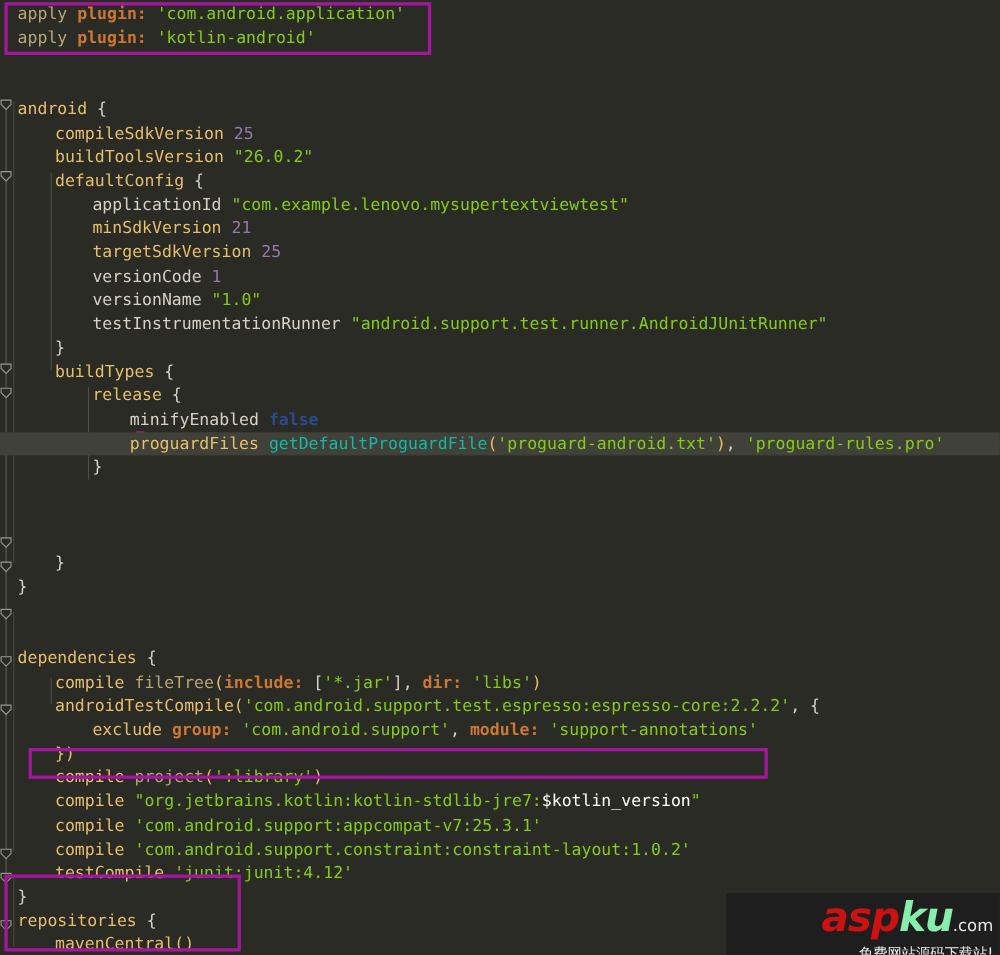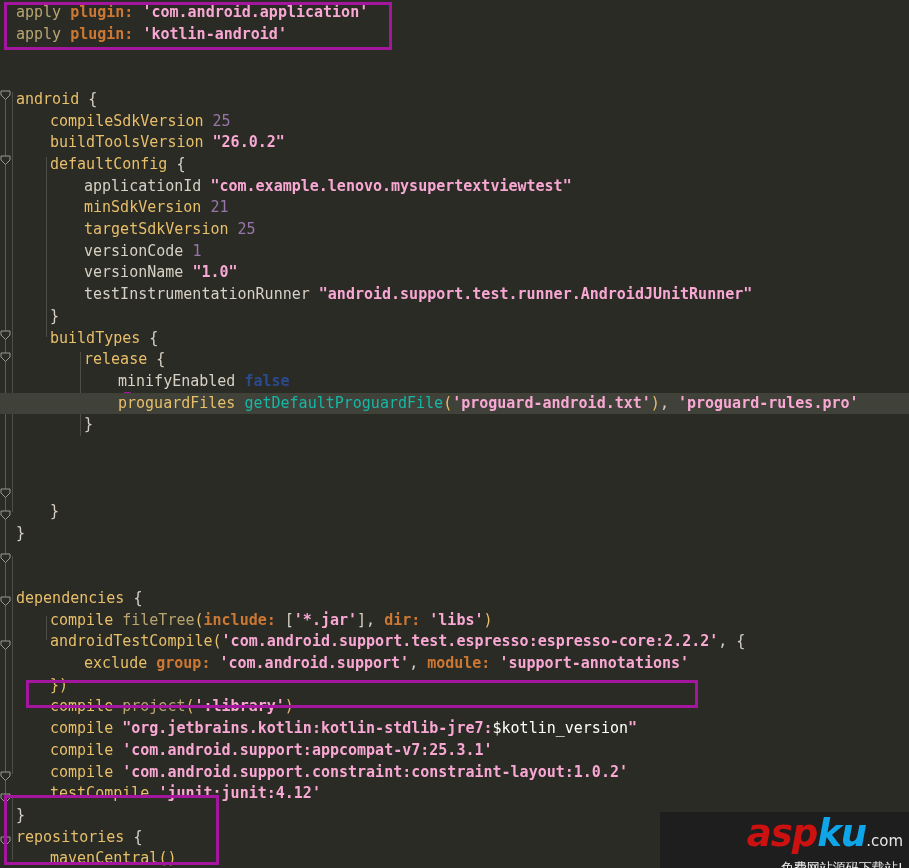--- a/index.html
+++ b/index.html
@@ -60,21 +60,21 @@
 
   
   .guides { position: absolute; left: 0; top: 0; width: 909px; height: 868px; }
   .guide { position: absolute; width: 1px; background: #4e4e46; }
 
   
   .kw      { color: #cc7832; font-weight: bold; }      
   .fn      { color: #e8bf6a; }                          
   .fnplain { color: #b8a671; }
   .ident   { color: #d6d1c4; }                          
-  .str     { color: #f9a8d4; font-weight: bold; }       
+  .str     { color: #84cc16; font-weight: normal; }       
   .num     { color: #9876aa; }                          
   .bool    { color: #2b4b8f; font-weight: bold; }       
   .punc    { color: #d6d1c4; }
   .brace   { color: #d6d1c4; }
   .paren   { color: #e8bf6a; }
   .var     { color: #ffffff; }
   .mtd     { color: #14b8a6; }
 
   
   .anno {
@@ -102,21 +102,21 @@
   .wm-top {
     font-family: "DejaVu Sans", "Liberation Sans", sans-serif;
     font-style: italic;
     font-weight: bold;
     font-size: 37px;
     line-height: 37px;
     letter-spacing: -1px;
     padding-top: 3px;
   }
   .wm-asp { color: #cc1111; }
-  .wm-ku  { color: #0ea5e9; }
+  .wm-ku  { color: #86efac; }
   .wm-com {
     color: #e8e8e8;
     font-size: 15px;
     font-style: normal;
     font-weight: normal;
     letter-spacing: 0;
   }
   .wm-sub {
     font-family: "DejaVu Sans", "Liberation Sans", sans-serif;
     font-size: 13px;

